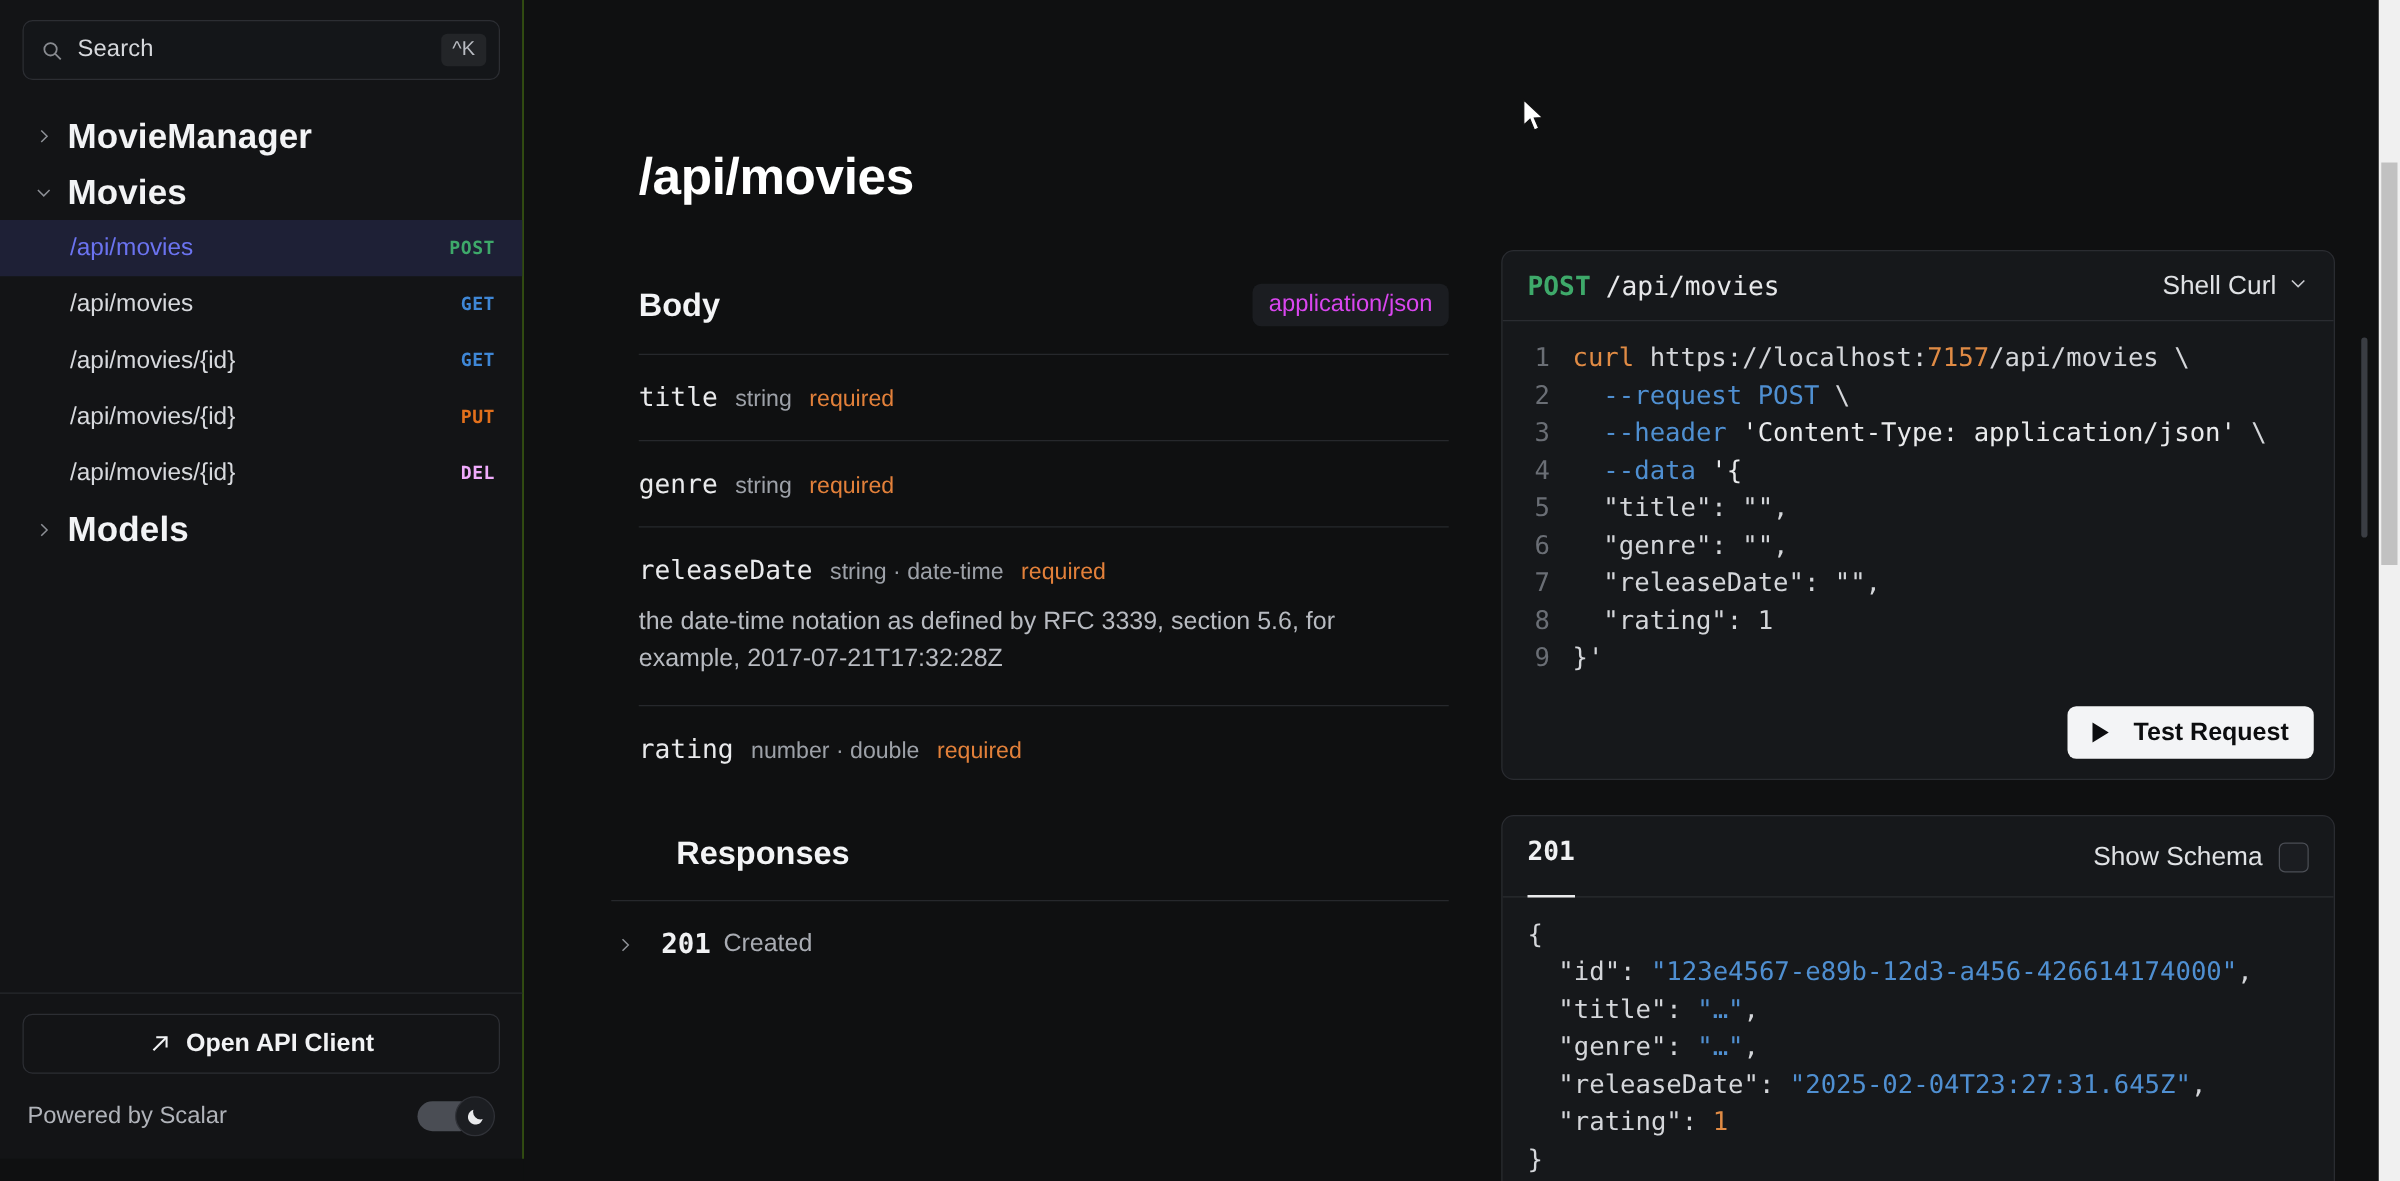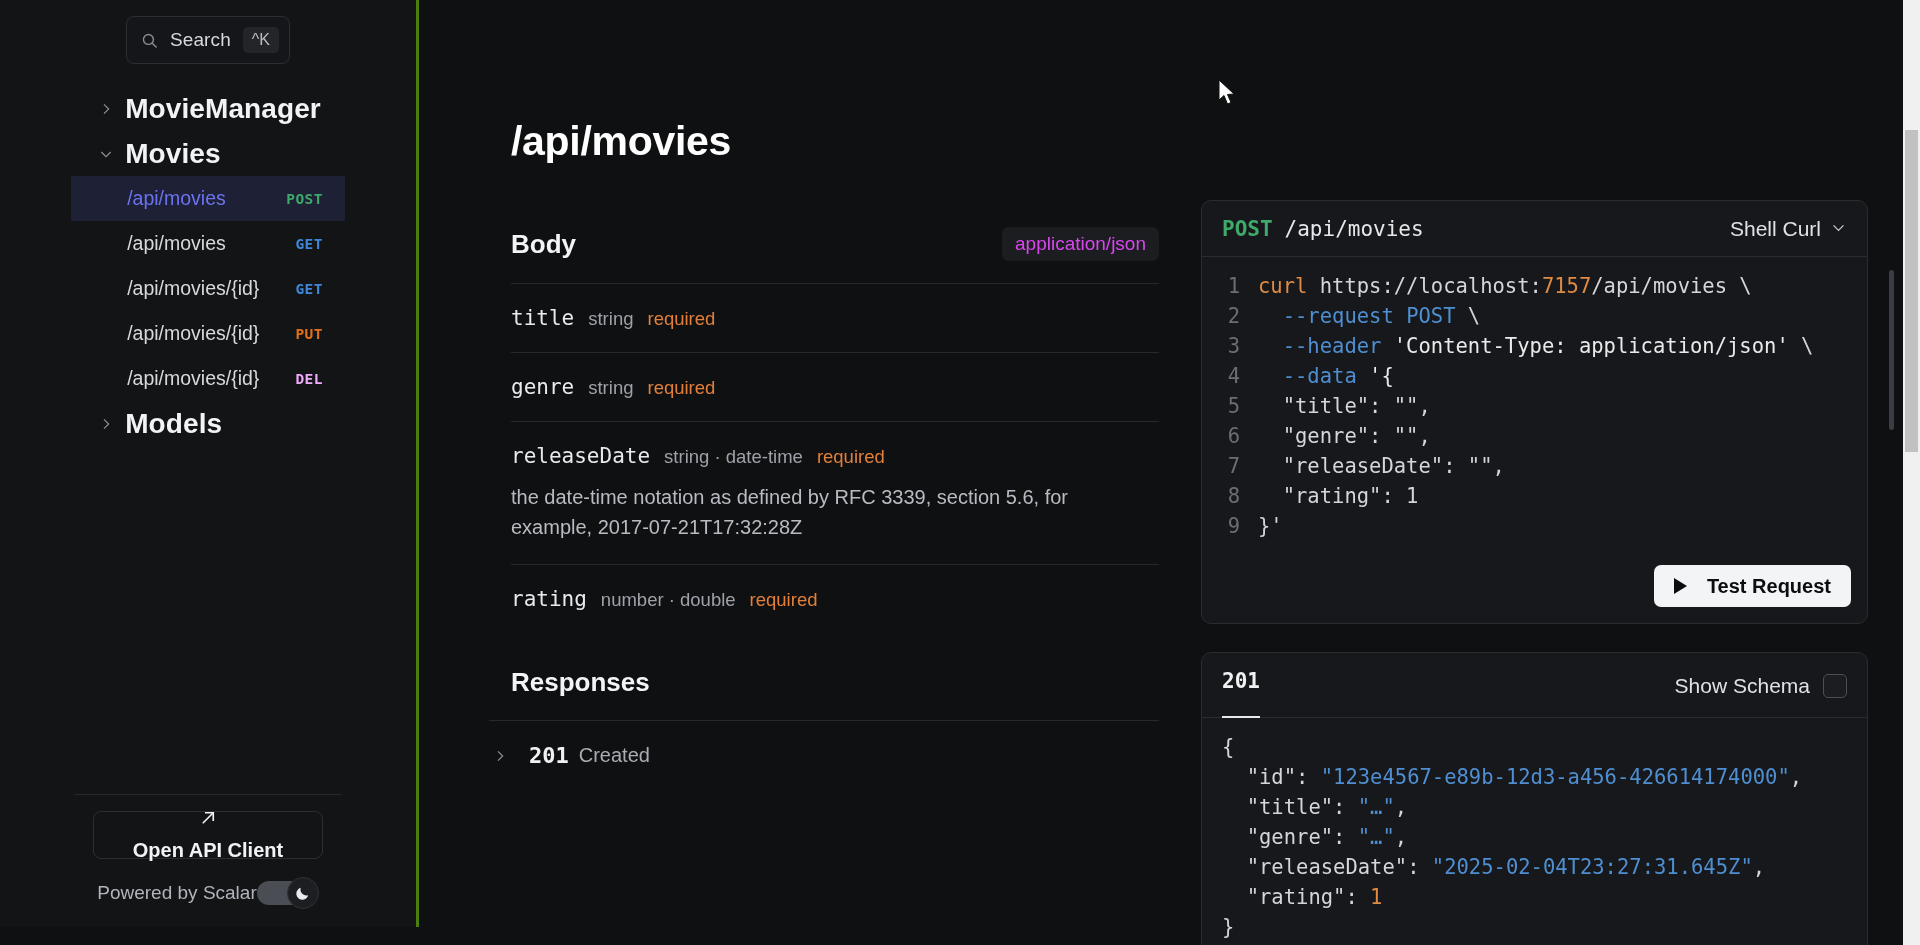--- a/index.html
+++ b/index.html
@@ -8,24 +8,23 @@
     background: #0f1011;
     font-family: "Liberation Sans", sans-serif;
     overflow: hidden;
   }
   .app { display: flex; width: 1920px; height: 945px; position: relative; }
 
   
   .sidebar {
     width: 419px; min-width: 419px; height: 927px;
     background: #131416;
-    border-right: 3px solid #4d7c0f;
+    border-right: 1px solid #4d7c0f;
     display: flex; flex-direction: column;
     position: relative;
-    align-items: center;
   }
   .search-wrap { padding: 16px 18px 0 18px; }
   .search-box {
     height: 48px; border: 1px solid #2c2e33; border-radius: 8px;
     background: #141619; display: flex; align-items: center;
     padding: 0 10px 0 14px; gap: 12px;
   }
   .search-icon { width: 17px; height: 17px; flex: 0 0 auto; opacity: .72; }
   .search-text { flex: 1; color: #d6d8dc; font-size: 19px; letter-spacing: .1px; }
   .kbd {
@@ -60,21 +59,20 @@
   .m-put  { color: #e2701c; }
   .m-del  { color: #f0abfc; }
 
   .sidebar-footer { border-top: 1px solid #27292d; padding: 16px 18px 14px 18px; }
   .open-client-btn {
     height: 48px; width: 100%;
     border: 1px solid #2c2e33; border-radius: 8px; background: transparent;
     display: flex; align-items: center; justify-content: center; gap: 12px;
     color: #f2f3f5; font-size: 20px; font-weight: 700; cursor: pointer;
     font-family: "Liberation Sans", sans-serif;
-    flex-direction: column;
   }
   .arrow-ne { width: 18px; height: 18px; }
   .footer-row {
     display: flex; align-items: center; justify-content: space-between;
     padding: 18px 4px 4px 4px;
   }
   .powered { color: #b1b4ba; font-size: 19px; }
   .toggle-wrap { position: relative; width: 62px; height: 32px; }
   .toggle-track {
     position: absolute; left: 0; top: 4px; width: 46px; height: 24px;
@@ -106,21 +104,21 @@
   .mime-badge {
     background: #1b1d21; color: #d946ef; font-size: 19px;
     border-radius: 7px; padding: 6px 13px;
   }
   .field { border-top: 1px solid #26282c; padding: 22px 0 22px 0; }
   .field-head { display: flex; align-items: baseline; gap: 14px; }
   .f-name { color: #e9eaec; font-size: 21px; font-family: "DejaVu Sans Mono", monospace; }
   .f-type { color: #9da1a8; font-size: 18.5px; }
   .f-req { color: #e2803a; font-size: 18.5px; }
   .f-desc { color: #b8bbc1; font-size: 20px; line-height: 1.5; margin-top: 14px; max-width: 620px; }
-  .sec-title.responses { margin-top: 54px; }
+  .sec-title.responses { margin-top: 54px; margin-left: 30px; }
   .resp-row {
     border-top: 1px solid #26282c; padding: 22px 0 0 0;
     display: flex; align-items: center; gap: 10px; cursor: pointer;
     margin-left: -22px;
   }
   .resp-code { color: #f0f1f3; font-size: 22px; font-weight: 700; font-family: "DejaVu Sans Mono", monospace; }
   .resp-text { color: #a9acb3; font-size: 20px; }
 
   
   .code-col { flex: 1; padding: 200px 52px 0 42px; }

